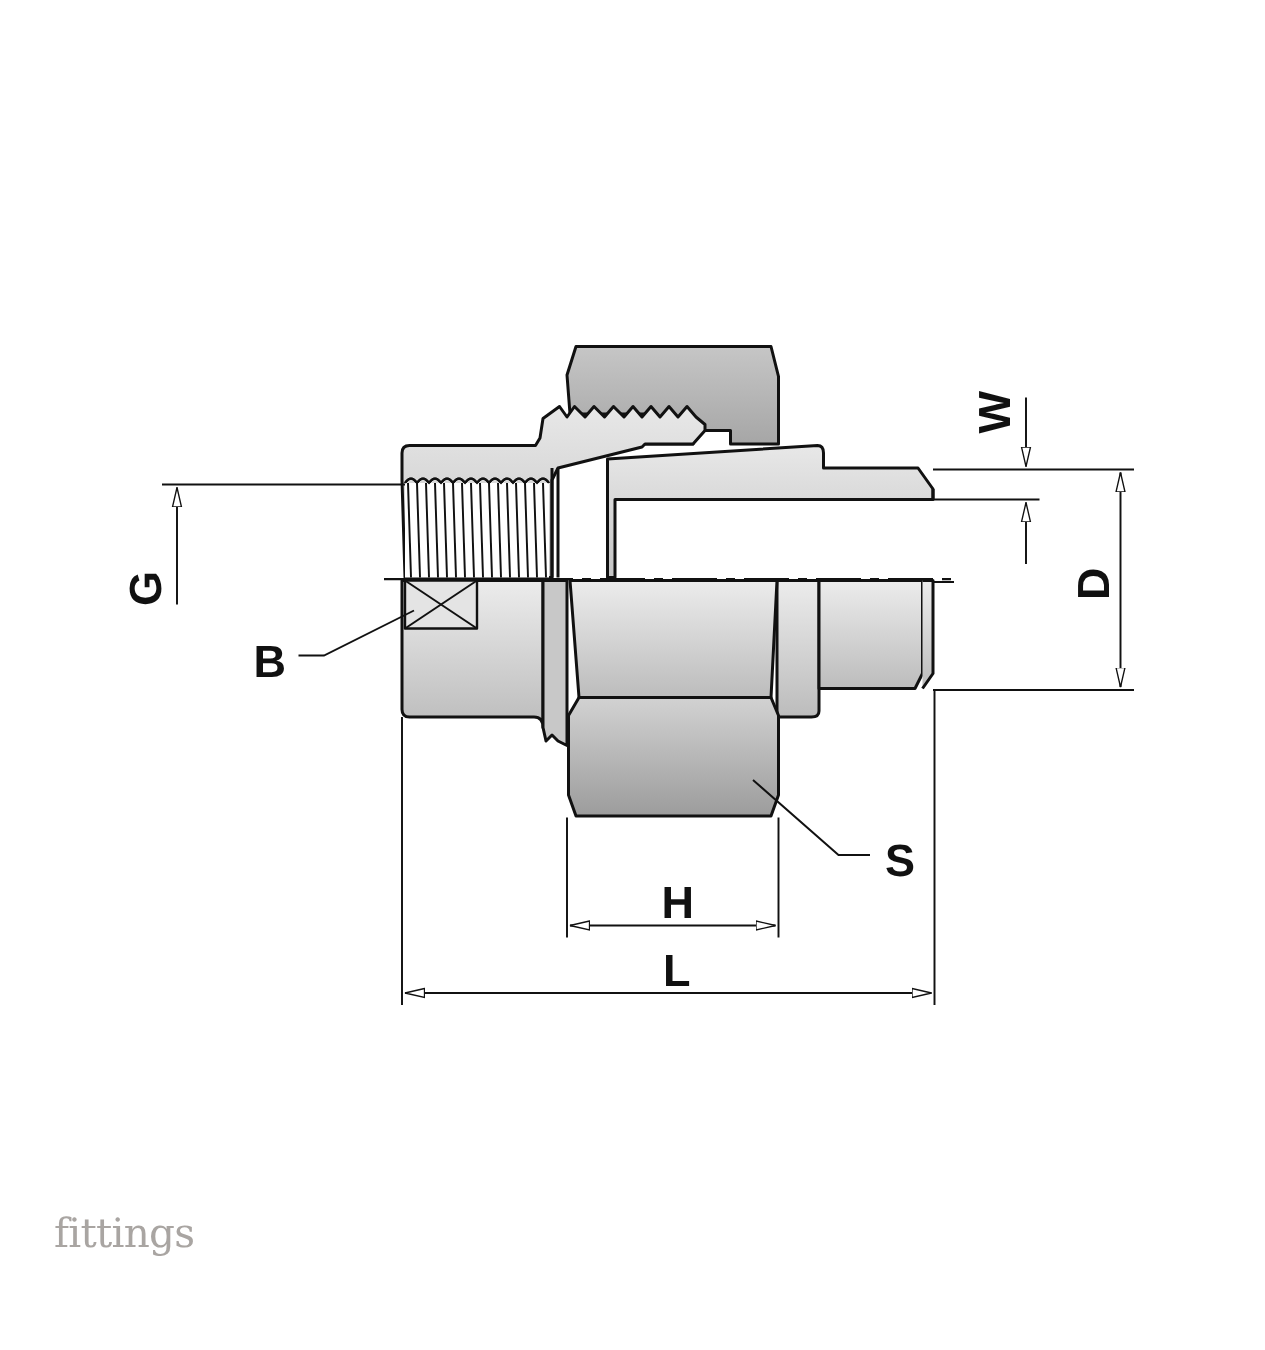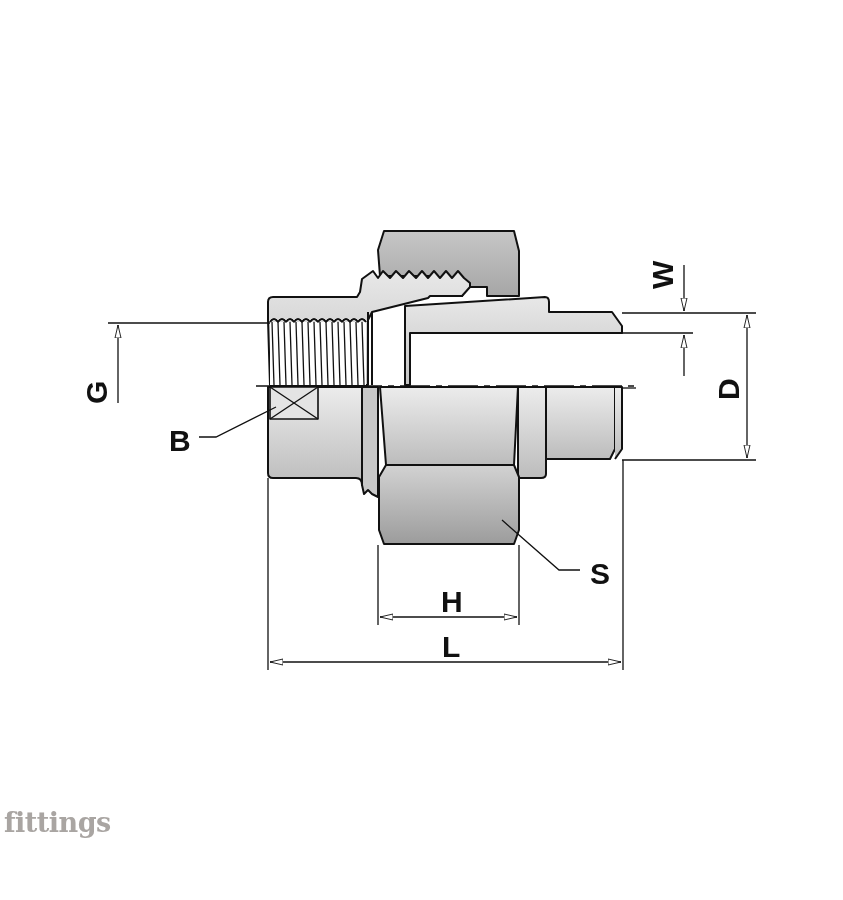--- a/index.html
+++ b/index.html
@@ -1,21 +1,21 @@
 <!DOCTYPE html>
 <html><head>
   <meta charset="utf-8">
   <style>
     html, body { margin: 0; padding: 0; background: #ffffff; }
     body { width: 843px; height: 900px; position: relative; overflow: hidden; }
     #drawing { position: absolute; left: 0; top: 0; }
     .dim-label { font-family: "Liberation Sans", sans-serif; font-weight: bold; font-size: 30px; fill: #111111; }
     .logo { position: absolute; left: 4px; top: 808px; color: #a9a5a2; }
     .logo-main { font-family: "Liberation Sans", sans-serif; font-weight: bold; font-size: 50px; letter-spacing: -4px; line-height: 44px; display: block; }
-    .logo-sub { font-family: "DejaVu Serif", serif; font-weight: bold; font-size: 27px; line-height: 30px; display: block; letter-spacing: -0.5px; }
+    .logo-sub { font-family: "DejaVu Serif", serif; font-weight: normal; font-size: 27px; line-height: 30px; display: block; margin-left: 32px; letter-spacing: -0.5px; }
   </style>
 </head>
 <body>
 
 <svg id="drawing" width="843" height="900" viewBox="0 0 843 900" xmlns="http://www.w3.org/2000/svg">
   <defs>
     <linearGradient id="gBody" x1="0" y1="0" x2="0" y2="1">
       <stop offset="0" stop-color="#ececec"></stop>
       <stop offset="1" stop-color="#bcbcbc"></stop>
     </linearGradient>

